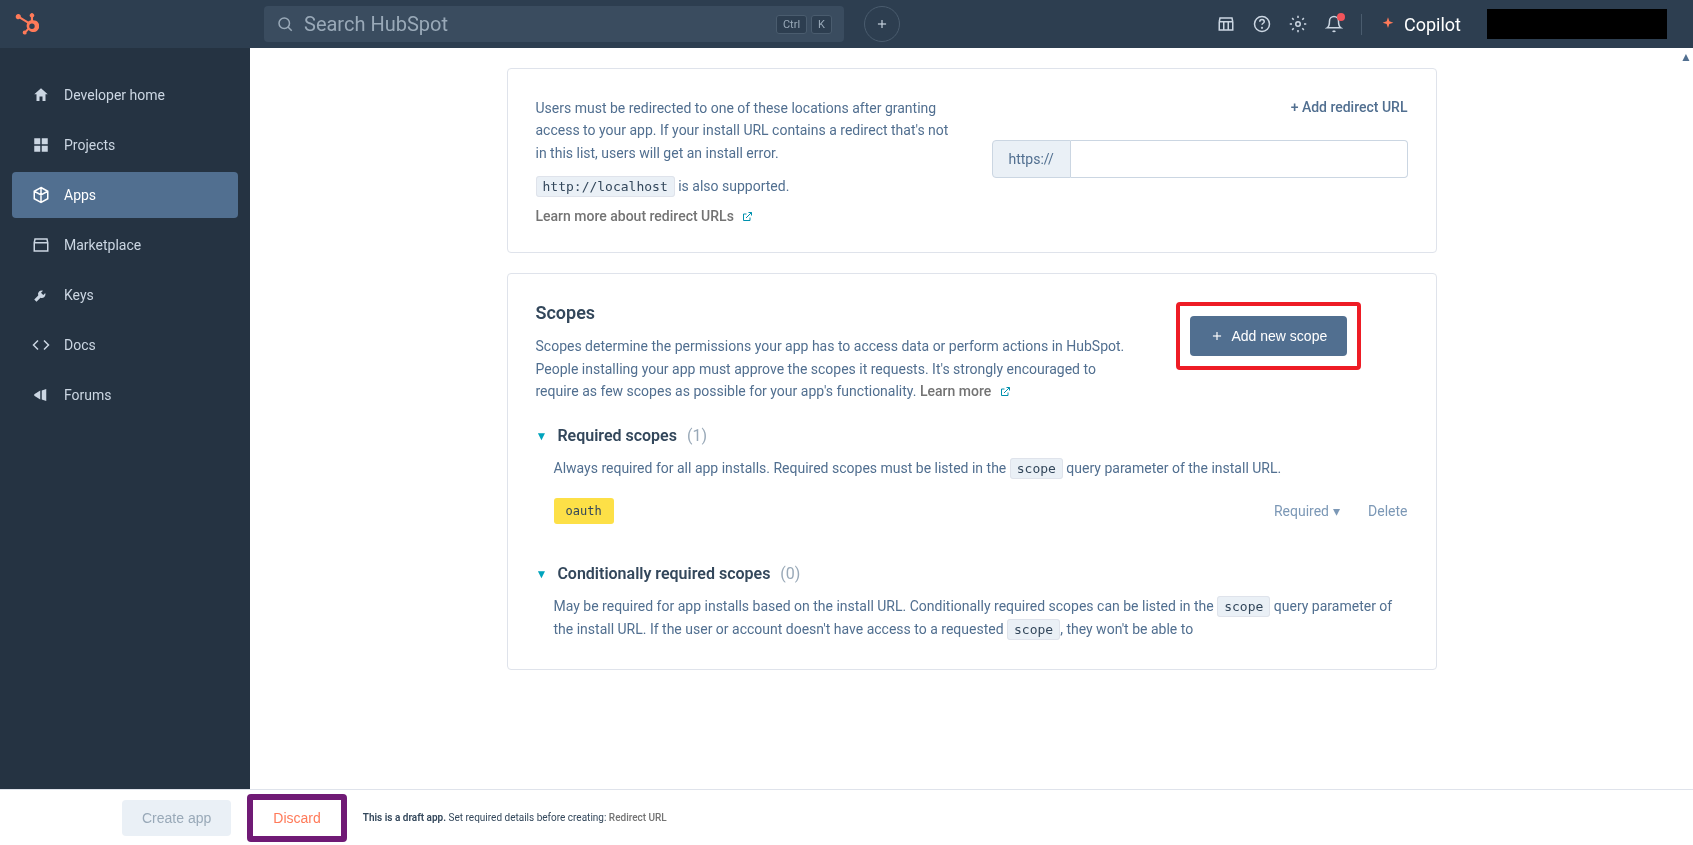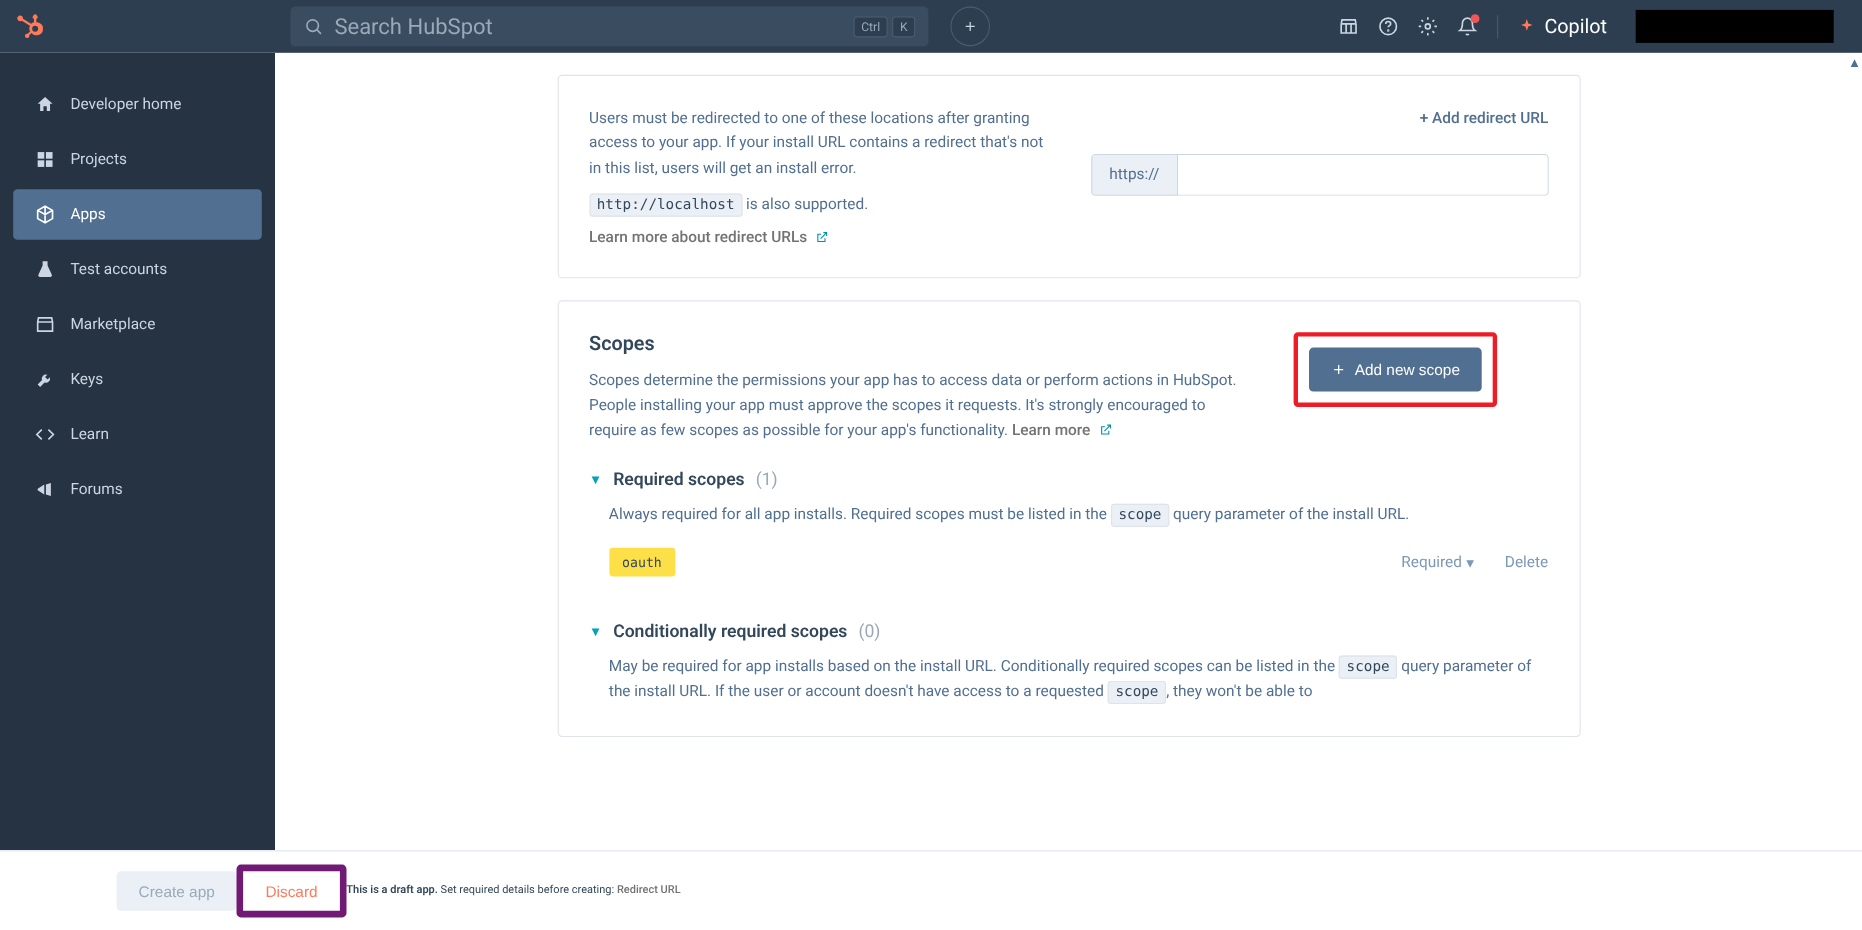--- a/index.html
+++ b/index.html
@@ -98,23 +98,23 @@
     .collapsible-title { font-size: 16px; font-weight: 600; color: #33475b; }
     .count { color: #99a9b8; font-weight: 400; margin-left: 6px; }
     .collapsible-body { padding-left: 18px; margin-top: 12px; font-size: 14px; color: #516f90; line-height: 1.6; }
     .scope-row { display: flex; align-items: center; margin-top: 18px; padding-left: 18px; }
     .scope-pill { background: #fde047; border-radius: 3px; padding: 6px 12px; font-family: monospace; font-size: 12px; color: #33475b; }
     .scope-actions { margin-left: auto; display: flex; gap: 28px; color: #7c98b6; font-size: 14px; }
     .scope-action { cursor: pointer; display: flex; align-items: center; gap: 4px; }
     
     
     .footer {
-      position: fixed; bottom: 0; left: 0; right: 0; height: 72px;
+      position: fixed; bottom: 0; left: 0; right: 0; height: 56px;
       background: #fff; border-top: 1px solid #dfe3eb;
-      display: flex; align-items: center; padding: 0 30px; 
+      display: flex; align-items: center; padding: 0 30px; gap: 16px;
       z-index: 100;
     }
     .footer-left-pad { width: 76px; }
     .btn-disabled { background: #eaf0f6; color: #99a9b8; padding: 10px 20px; border-radius: 4px; font-size: 14px; border: none; cursor: not-allowed; }
     .btn-outline { background: #fff; color: #ff7a59; border: 6px solid #701a75; padding: 10px 20px; border-radius: 4px; font-size: 14px; cursor: pointer; }
     .footer-text { font-size: 10px; color: #33475b; }
     .footer-text strong { font-weight: 600; }
     
     .scroll-indicator { position: fixed; top: 50px; right: 1px; color: #516f90; font-size: 12px; }
   </style>
@@ -195,43 +195,37 @@
       </svg>
     <span>Projects</span>
   </div>
   <div class="sidebar-item active">
     <svg viewBox="0 0 24 24" fill="none" stroke="currentColor" stroke-width="2">
         <path d="M12 2l9 5v10l-9 5-9-5V7z M12 2v20 M3 7l9 5 9-5"></path>
       </svg>
     <span>Apps</span>
   </div>
   <div class="sidebar-item">
-    <svg viewBox="0 0 24 24" fill="currentColor">
-        <path d="M9 2h6v5l5 11a2 2 0 01-2 3H6a2 2 0 01-2-3l5-11V2z"></path>
-      </svg>
-    <span>Test accounts</span>
-  </div>
-  <div class="sidebar-item">
     <svg viewBox="0 0 24 24" fill="none" stroke="currentColor" stroke-width="2">
         <path d="M3 9l1-5h16l1 5v11H3z M3 9h18"></path>
       </svg>
     <span>Marketplace</span>
   </div>
   <div class="sidebar-item">
     <svg viewBox="0 0 24 24" fill="currentColor">
         <path d="M14.7 6.3a5 5 0 00-6.4 6.4L3 18l3 3 5.3-5.3a5 5 0 006.4-6.4L15 12l-3-3 2.7-2.7z"></path>
       </svg>
     <span>Keys</span>
   </div>
   <div class="sidebar-item">
     <svg viewBox="0 0 24 24" fill="none" stroke="currentColor" stroke-width="2">
         <polyline points="16 18 22 12 16 6"></polyline>
         <polyline points="8 6 2 12 8 18"></polyline>
       </svg>
-    <span>Learn</span>
+    <span>Docs</span>
   </div>
   <div class="sidebar-item">
     <svg viewBox="0 0 24 24" fill="currentColor">
         <path d="M3 11v2l8 5V6l-8 5zm10-5v12l6 2V4l-6 2z"></path>
       </svg>
     <span>Forums</span>
   </div>
 </div>
 
 <div class="main">

